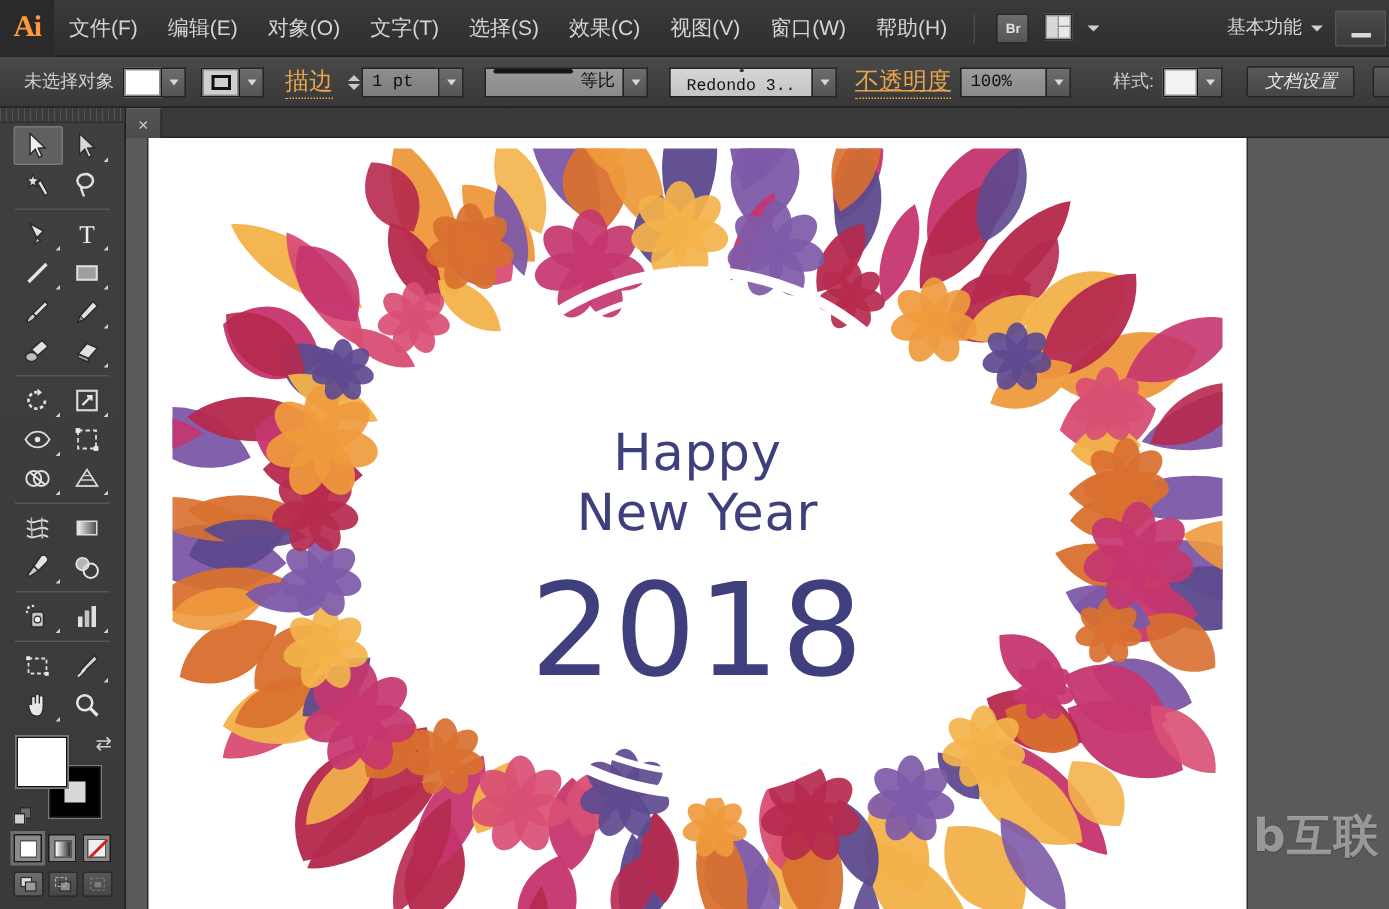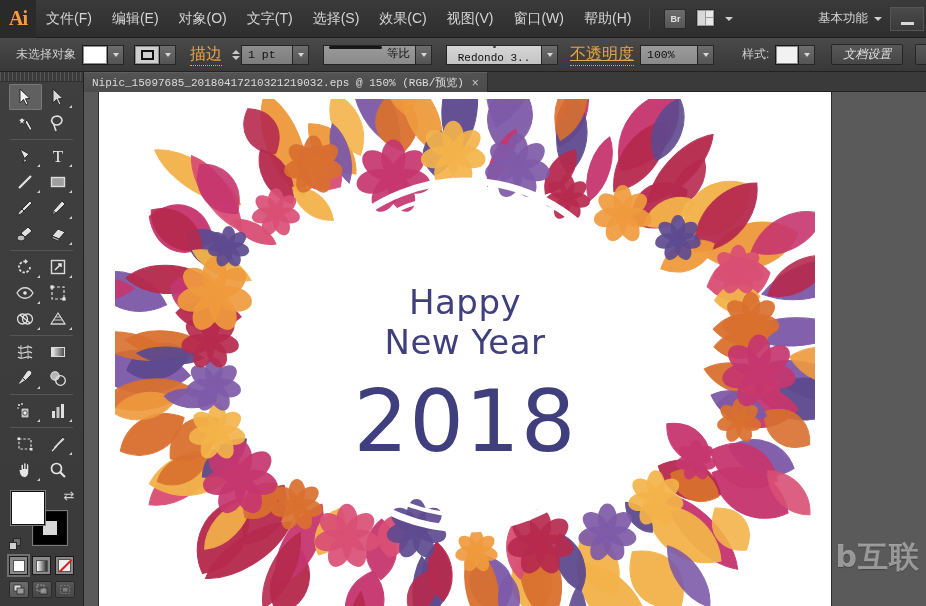--- a/index.html
+++ b/index.html
@@ -329,21 +329,20 @@
         </div>
     </div>
 
     <div class="btn" style="margin-left:10px;">文档设置</div>
     <div class="btn" style="margin-left:6px;">首选项</div>
 
   </div>
 
   <div class="tabbar">
     <div class="doc-tab">
-      <span class="tab-title">Nipic_15097685_20180417210321219032.eps @ 150% (RGB/预览)</span>
       <span class="tab-close">×</span>
     </div>
   </div>
 
   <div class="toolbar">
     <div class="tool-grip"></div>
 
     <div class="tool-grid">
 
       <div class="tool active">

